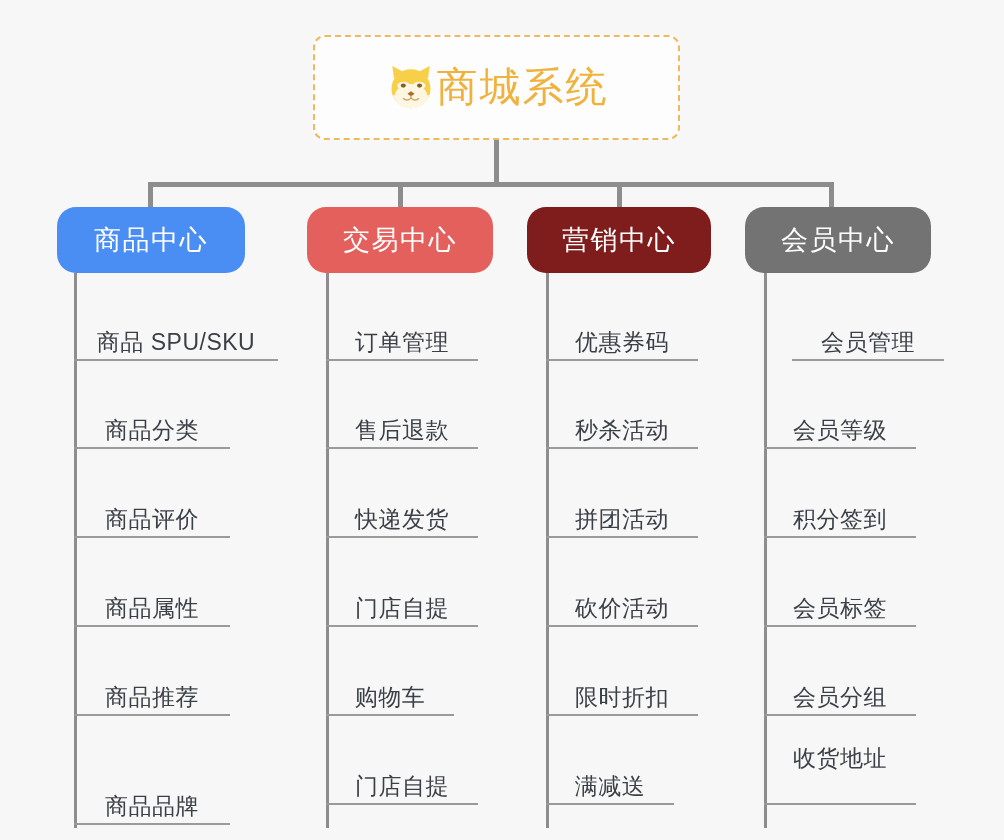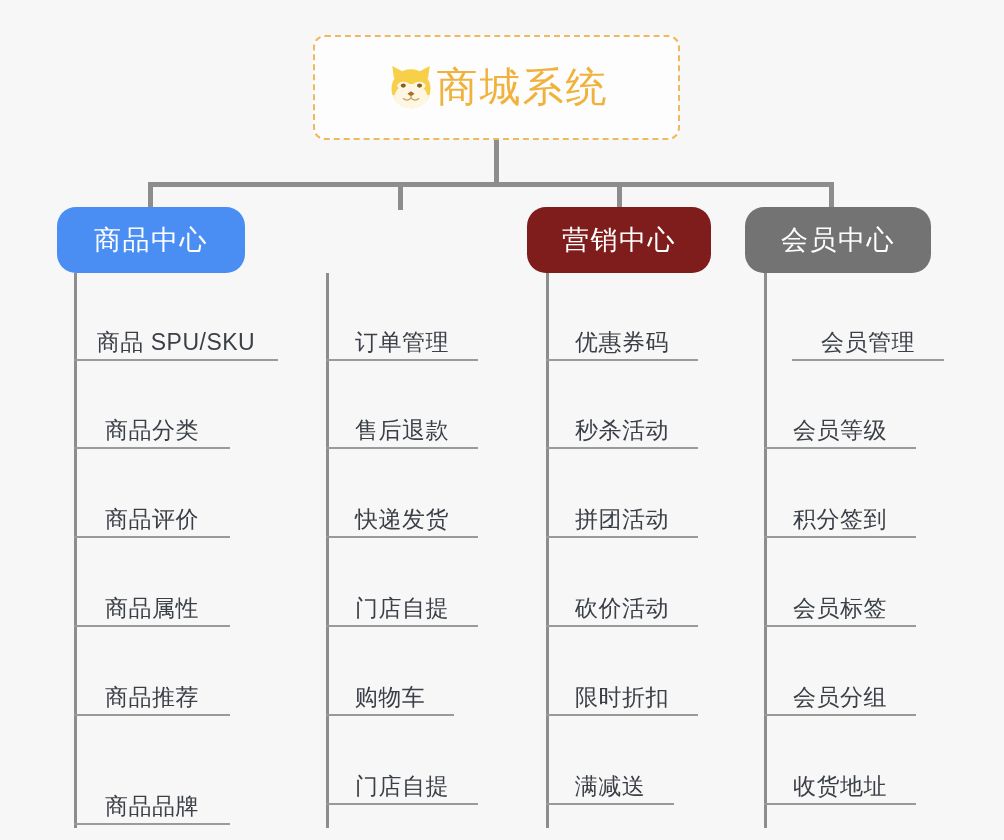--- a/index.html
+++ b/index.html
@@ -159,20 +159,23 @@
   <div class="conn conn-v-root"></div>
   <div class="conn conn-h-bus"></div>
   <div class="conn conn-v-drop" style="left:148px;"></div>
   <div class="conn conn-v-drop" style="left:398px;"></div>
   <div class="conn conn-v-drop" style="left:617px;"></div>
   <div class="conn conn-v-drop" style="left:829px;"></div>
 
   <div class="cat-card" style="left:57px;  width:188px; background:#4a8ef4;">
     <span class="cat-label">商品中心</span>
   </div>
+  <div class="cat-card" style="left:307px; width:186px; background:#e4605c;">
+    <span class="cat-label">交易中心</span>
+  </div>
   <div class="cat-card" style="left:527px; width:184px; background:#7f1d1d;">
     <span class="cat-label">营销中心</span>
   </div>
   <div class="cat-card" style="left:745px; width:186px; background:#737373;">
     <span class="cat-label">会员中心</span>
   </div>
 
   <div class="branch" style="left:74px;">
     <div class="trunk" style="height:555px;"></div>
     <div class="leaf" style="top:0px;   width:204px;">
@@ -249,18 +252,18 @@
       </div>
     <div class="leaf" style="top:177px; width:152px;">
         <span class="leaf-label">积分签到</span>
       </div>
     <div class="leaf" style="top:266px; width:152px;">
         <span class="leaf-label">会员标签</span>
       </div>
     <div class="leaf" style="top:355px; width:152px;">
         <span class="leaf-label">会员分组</span>
       </div>
-    <div class="leaf" style="top:444px; width:152px;">
+    <div class="leaf" style="top:444px; width:152px;align-items:center;">
         <span class="leaf-label">收货地址</span>
       </div>
   </div>
 
 </div>
 
 </body></html>

